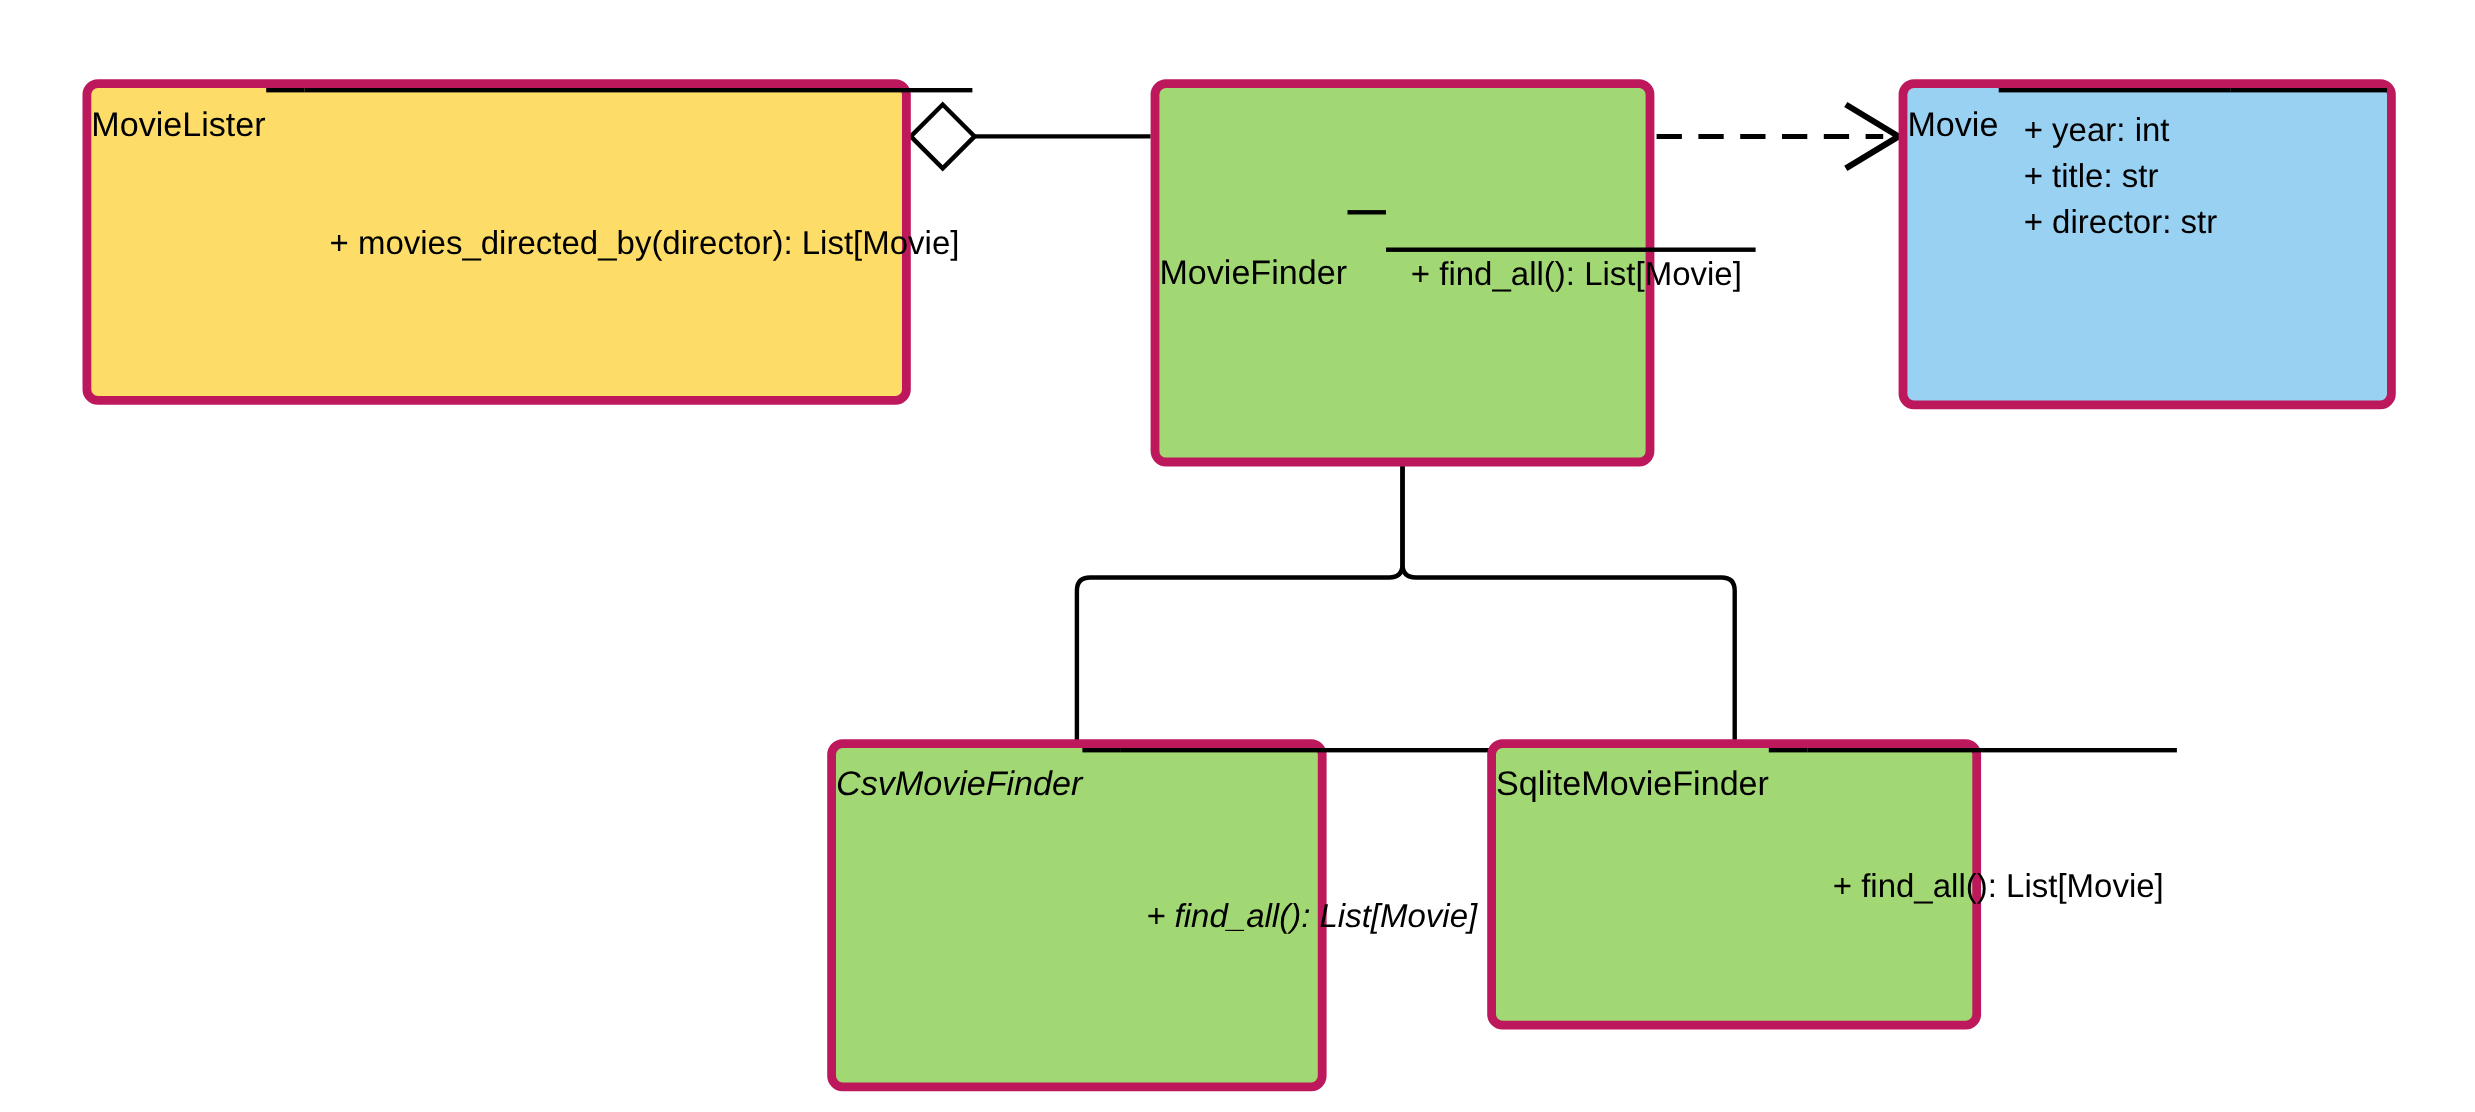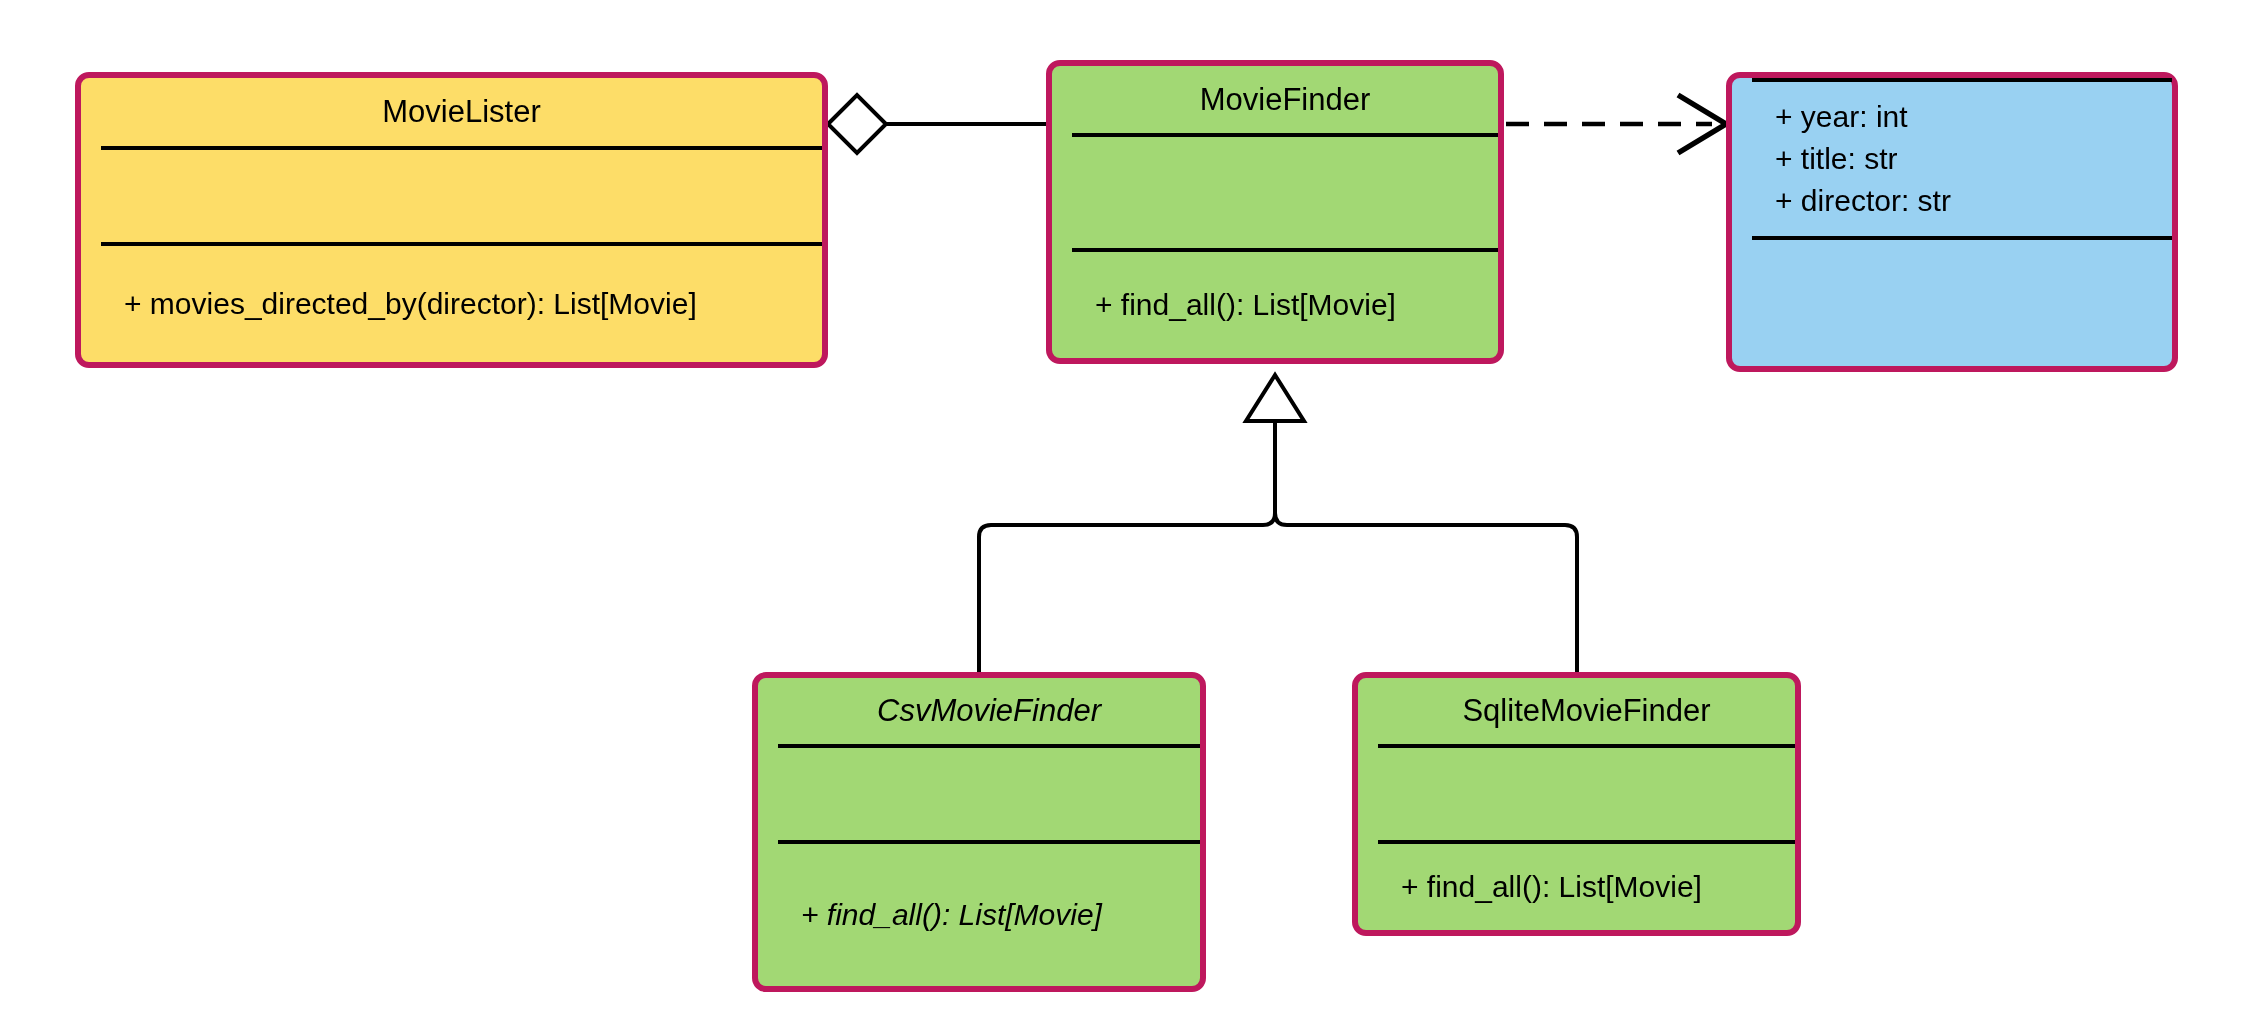--- a/index.html
+++ b/index.html
@@ -13,25 +13,24 @@
     overflow: hidden;
   }
   .edges {
     position: absolute;
     left: 0; top: 0;
     width: 2250px; height: 1011px;
   }
   .uml-class {
     position: absolute;
     box-sizing: border-box;
-    border: 6px solid #be185d;
+    border: 8px solid #be185d;
     border-radius: 14px;
     display: flex;
-    flex-direction: column;
-    padding-left: 20px;
+    flex-direction: row;
   }
   .fill-yellow { background: #FDDD68; }
   .fill-green  { background: #A2D874; }
   .fill-blue   { background: #99D1F2; }
   .uml-title {
     box-sizing: border-box;
     flex: 0 0 auto;
     display: flex;
     align-items: center;
     justify-content: center;
@@ -80,29 +79,30 @@
   </svg>
 
   <div class="uml-class fill-yellow" style="left:75px; top:72px; width:753px; height:296px;">
     <div class="uml-title" style="height:68px;">MovieLister</div>
     <div class="uml-section uml-attrs" style="height:96px;"></div>
     <div class="uml-section uml-methods">
       <div>+ movies_directed_by(director): List[Movie]</div>
     </div>
   </div>
 
-  <div class="uml-class fill-green" style="left:1046px; top:60px; width:458px; height:304px;">
+  <div class="uml-class fill-green" style="left:1046px; top:72px; width:458px; height:352px;align-items:center;">
     <div class="uml-title" style="height:67px;">MovieFinder</div>
     <div class="uml-section uml-attrs" style="height:115px;"></div>
     <div class="uml-section uml-methods">
       <div>+ find_all(): List[Movie]</div>
     </div>
   </div>
 
   <div class="uml-class fill-blue" style="left:1726px; top:72px; width:452px; height:300px;">
+    <div class="uml-title" style="height:68px;">Movie</div>
     <div class="uml-section uml-attrs" style="height:158px;">
       <div>+ year: int</div>
       <div>+ title: str</div>
       <div>+ director: str</div>
     </div>
     <div class="uml-section uml-methods"></div>
   </div>
 
   <div class="uml-class fill-green" style="left:752px; top:672px; width:454px; height:320px;font-style:italic;">
     <div class="uml-title" style="height:66px;">CsvMovieFinder</div>

